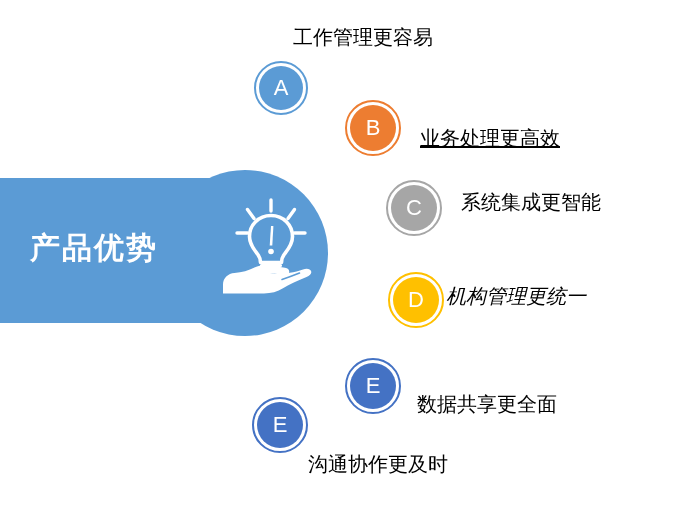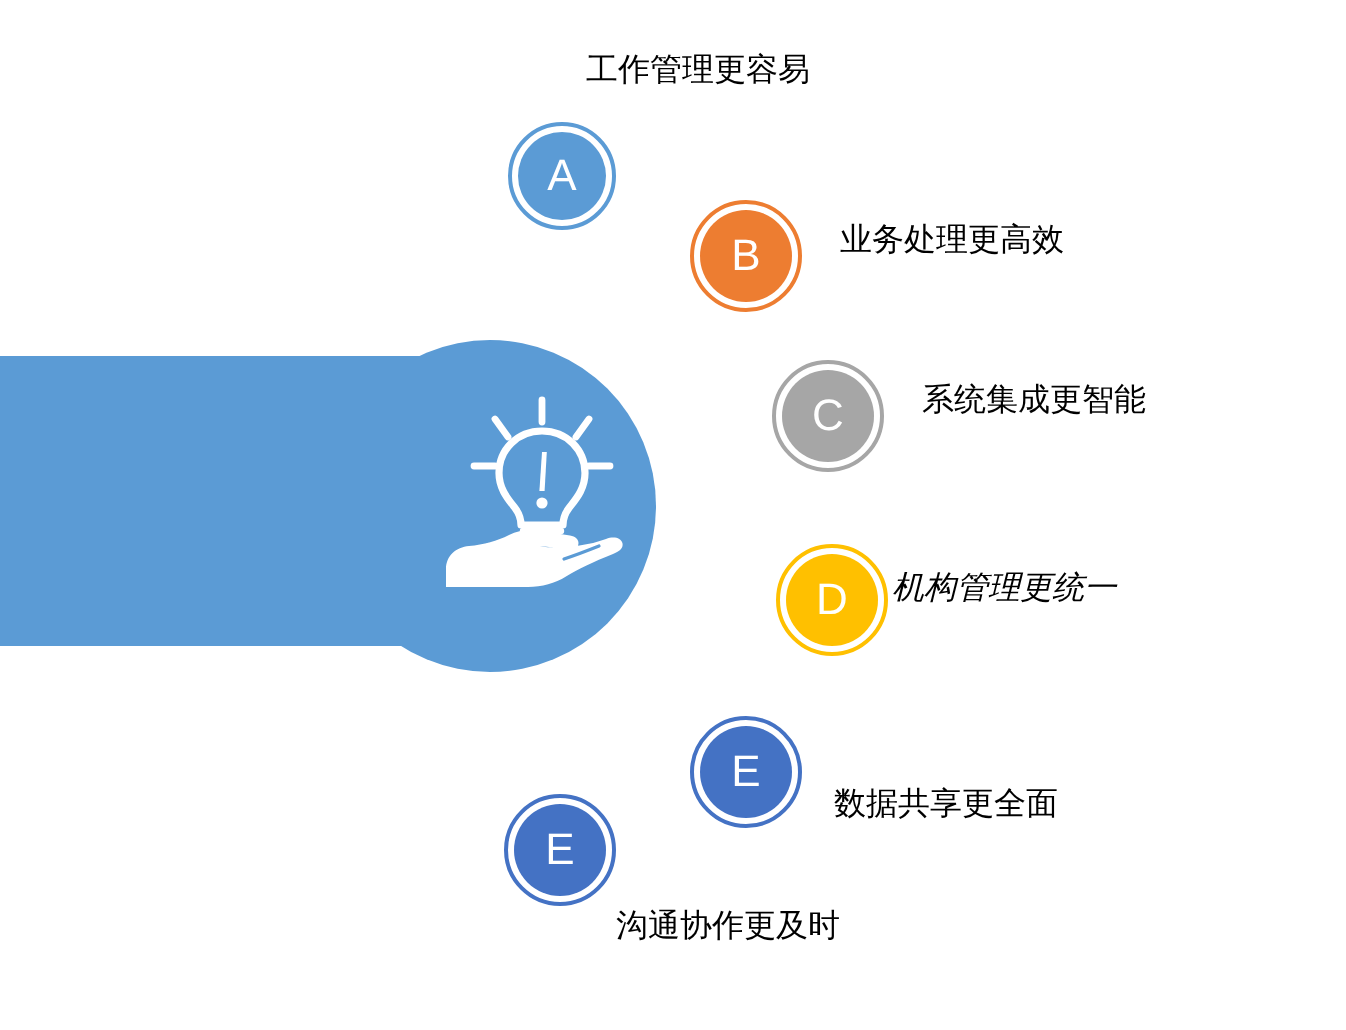--- a/index.html
+++ b/index.html
@@ -87,33 +87,34 @@
     font-size: 22px;
     font-weight: 400;
     line-height: 1;
     font-family: "Liberation Sans", "DejaVu Sans", sans-serif;
   }
 
   
   .step-label {
     position: absolute;
     color: #000000;
-    font-size: 16px;
+    font-size: 20px;
     white-space: nowrap;
     line-height: 1;
     font-family: "DejaVu Sans", "Liberation Sans", sans-serif;
   }
 </style>
 </head>
 <body>
 
 <div id="stage">
 
   <div class="banner-circle"></div>
   <div class="banner-rect"></div>
+  <div class="banner-title">产品优势</div>
 
   <div class="bulb-icon">
     <svg viewBox="0 0 104 104" width="104" height="104" aria-hidden="true">
       <g fill="none" stroke="#ffffff" stroke-width="3.4" stroke-linecap="round">
         <line x1="52" y1="7" x2="52" y2="18"></line>
         <line x1="28.5" y1="16.5" x2="35" y2="25.5"></line>
         <line x1="75.5" y1="16.5" x2="69" y2="25.5"></line>
         <line x1="18" y1="40" x2="28.5" y2="40"></line>
         <line x1="86" y1="40" x2="75.5" y2="40"></line>
       </g>
@@ -142,21 +143,21 @@
           <span class="letter">A</span>
         </div>
       </div>
       <div class="step-label" style="left: 293px; top: 27px;">工作管理更容易</div>
       <div class="step-circle" style="left: 345px; top: 100px; width: 56px; height: 56px;">
         <div class="ring" style="border-color: rgb(237, 125, 49);"></div>
         <div class="disc" style="background: rgb(237, 125, 49);">
           <span class="letter">B</span>
         </div>
       </div>
-      <div class="step-label" style="left: 420px; top: 112px;">业务处理更高效</div>
+      <div class="step-label" style="left: 420px; top: 128px; text-decoration: underline;">业务处理更高效</div>
       <div class="step-circle" style="left: 386px; top: 180px; width: 56px; height: 56px;">
         <div class="ring" style="border-color: rgb(166, 166, 166);"></div>
         <div class="disc" style="background: rgb(166, 166, 166);">
           <span class="letter">C</span>
         </div>
       </div>
       <div class="step-label" style="left: 461px; top: 192px;">系统集成更智能</div>
       <div class="step-circle" style="left: 388px; top: 272px; width: 56px; height: 56px;">
         <div class="ring" style="border-color: rgb(255, 192, 0);"></div>
         <div class="disc" style="background: rgb(255, 192, 0);">

